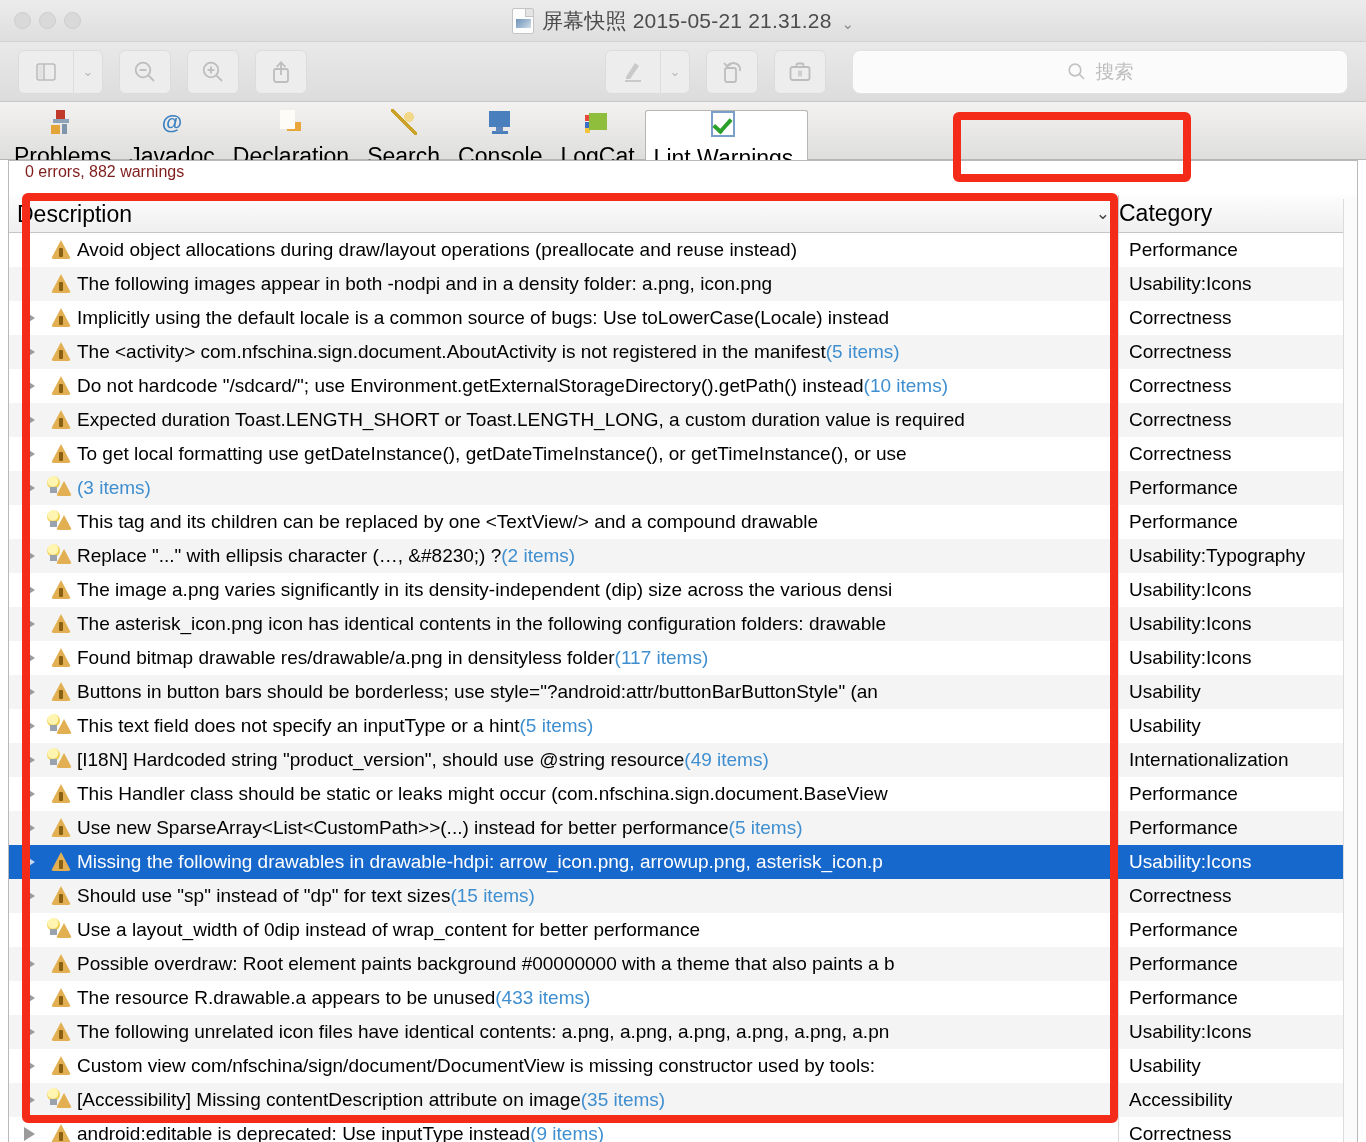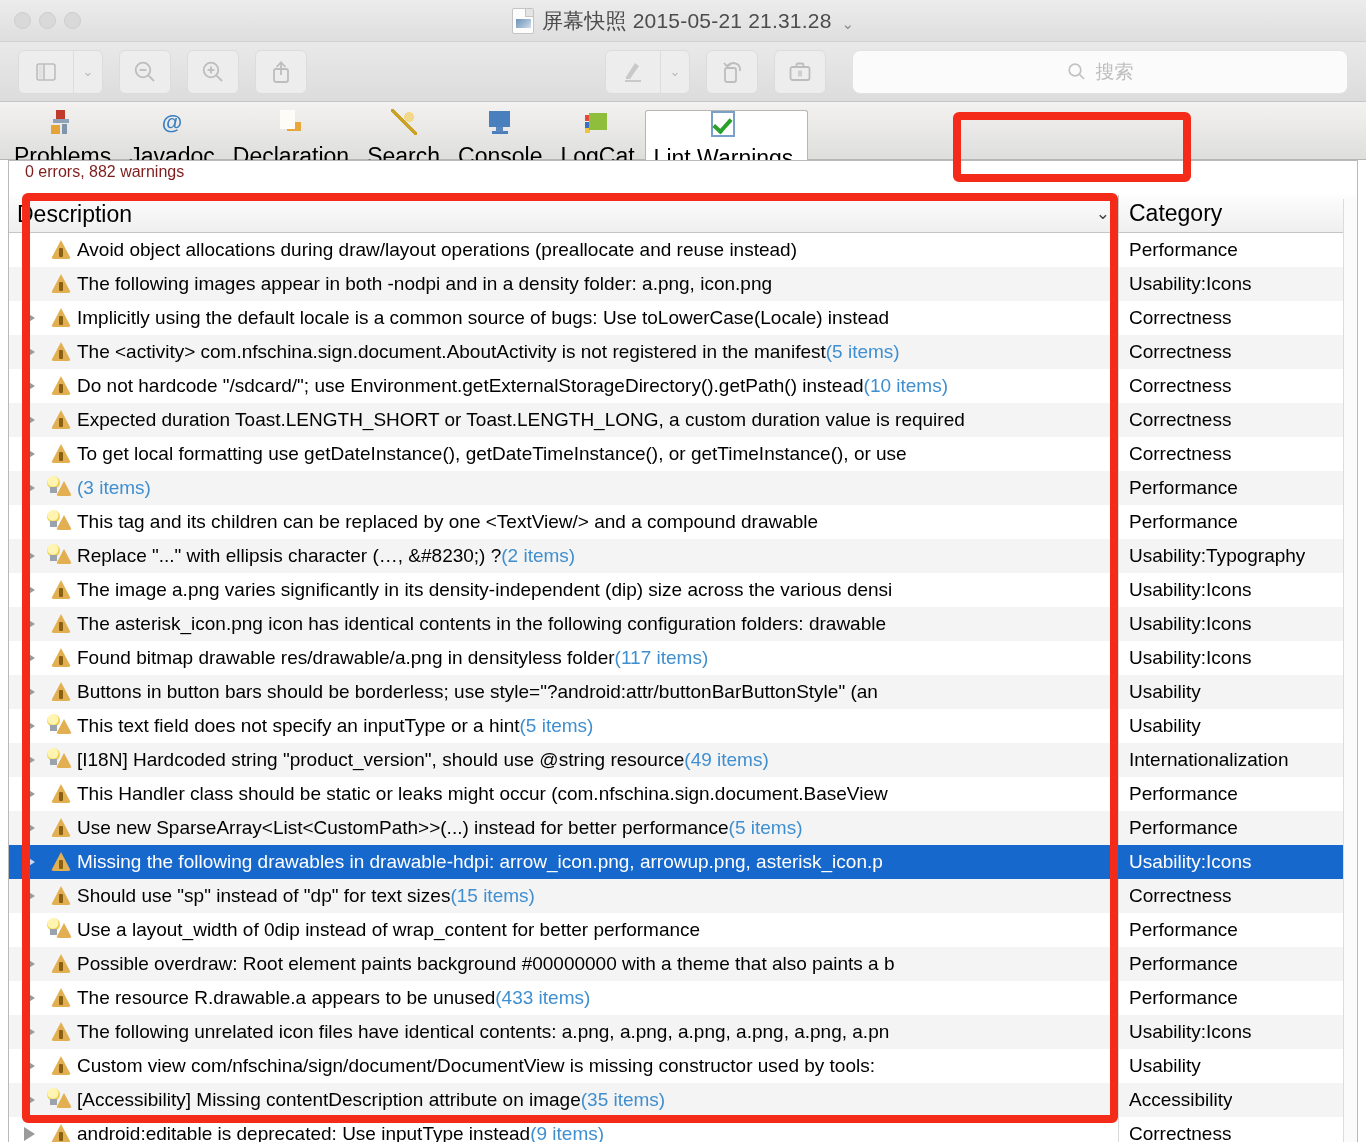--- a/index.html
+++ b/index.html
@@ -228,21 +228,21 @@
     flex: 0 0 1110px;
     padding-left: 8px;
     position: relative;
     border-right: 1px solid #c8c8c8;
     height: 38px; line-height: 38px;
   }
   .colhead .c-desc .sortchev {
     position: absolute; right: 8px; top: 0;
     font-size: 17px; color: #444; line-height: 38px;
   }
-  .colhead .c-cat { padding-left: 10px; }
+  .colhead .c-cat { }
 
   .rows { position: relative; }
   .row {
     display: flex;
     height: 34px;
     align-items: center;
     font-size: 19px;
     color: #000;
     white-space: nowrap;
   }

